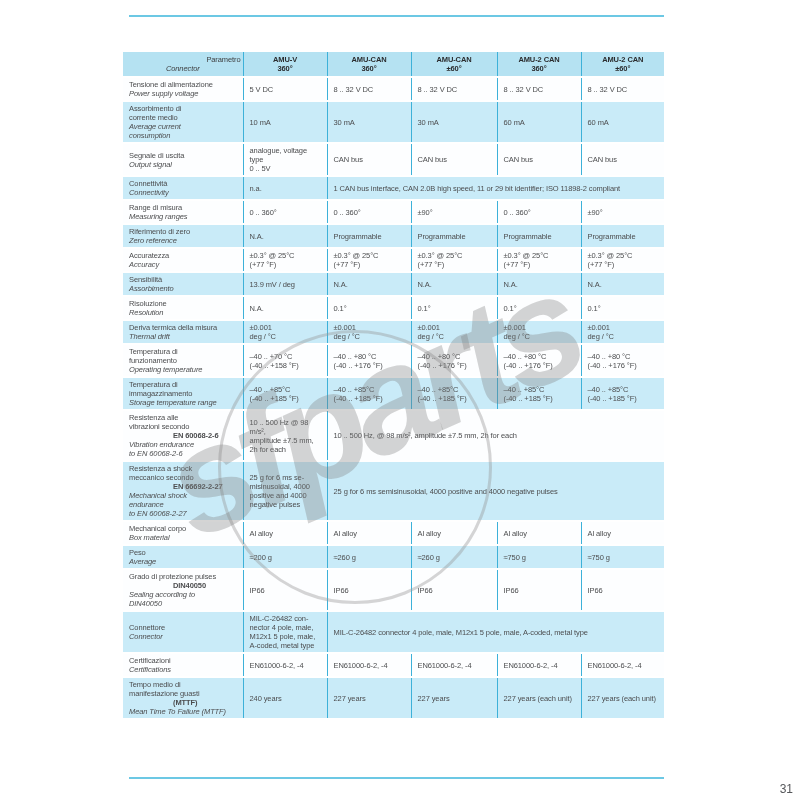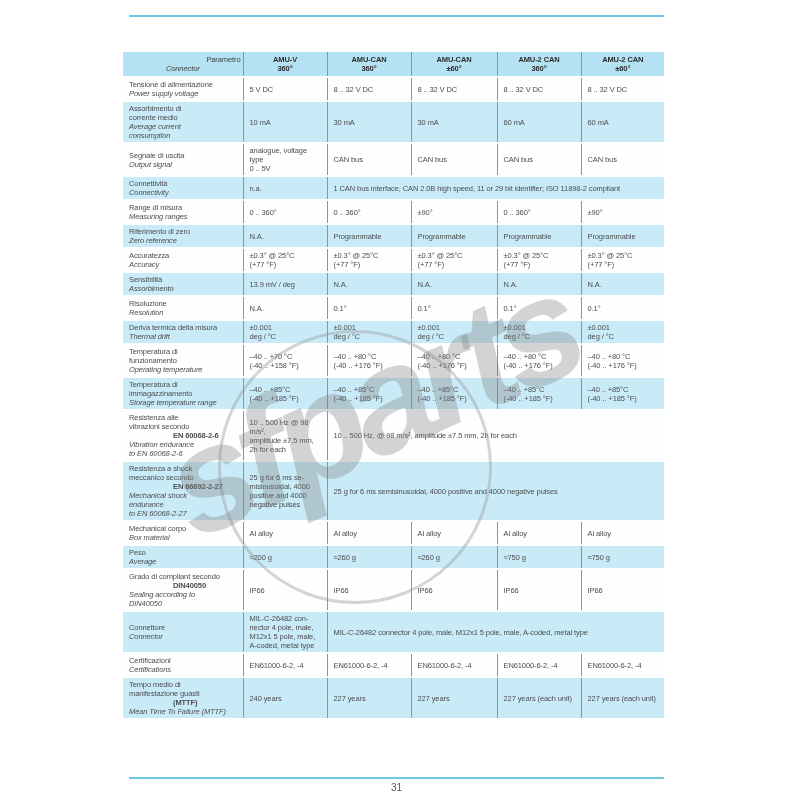--- a/index.html
+++ b/index.html
@@ -3,22 +3,22 @@
 <meta charset="utf-8">
 <style>
   html,body{margin:0;padding:0;}
   body{
     width:800px;height:800px;position:relative;background:#ffffff;
     font-family:"Liberation Sans",sans-serif;color:#4c4d4f;overflow:hidden;
   }
   .rule{position:absolute;height:2px;background:#6cc8e4;}
   .rule-top{left:129px;top:15px;width:535px;}
   .rule-bottom{left:129px;top:777px;width:535px;}
-  .pageno{position:absolute;left:0;top:782px;width:793px;text-align:center;
-    font-size:10px;color:#55575a;}
+  .pageno{position:absolute;left:0;top:782px;width:793px;text-align:right;
+    font-size:12px;color:#55575a;}
 
   table.spec{
     position:absolute;left:123px;top:52px;width:541px;
     border-collapse:collapse;table-layout:fixed;
     font-size:7.5px;line-height:9px;letter-spacing:-0.1px;color:#4c4d4f;
   }
   table.spec td{
     vertical-align:middle;padding:2px 4px 2px 6px;
     border-bottom:2px solid #ffffff;
     white-space:pre-line;word-wrap:break-word;
@@ -220,21 +220,21 @@
       </tr>
       <tr class="blue">
         <td><div class="lab-it">Peso</div><div class="lab-en">Average</div></td>
         <td class="v">≈200 g</td>
         <td class="v">≈260 g</td>
         <td class="v">≈260 g</td>
         <td class="v">≈750 g</td>
         <td class="v">≈750 g</td>
       </tr>
       <tr class="white">
-        <td><div class="lab-it">Grado di compliant secondo</div><div class="lab-b">DIN40050</div><div class="lab-en">Sealing according to
+        <td><div class="lab-it">Grado di protezione pulses</div><div class="lab-b">DIN40050</div><div class="lab-en">Sealing according to
 DIN40050</div></td>
         <td class="v">IP66</td>
         <td class="v">IP66</td>
         <td class="v">IP66</td>
         <td class="v">IP66</td>
         <td class="v">IP66</td>
       </tr>
       <tr class="blue">
         <td><div class="lab-it">Connettore</div><div class="lab-en">Connector</div></td>
         <td class="v">MIL-C-26482 con-

